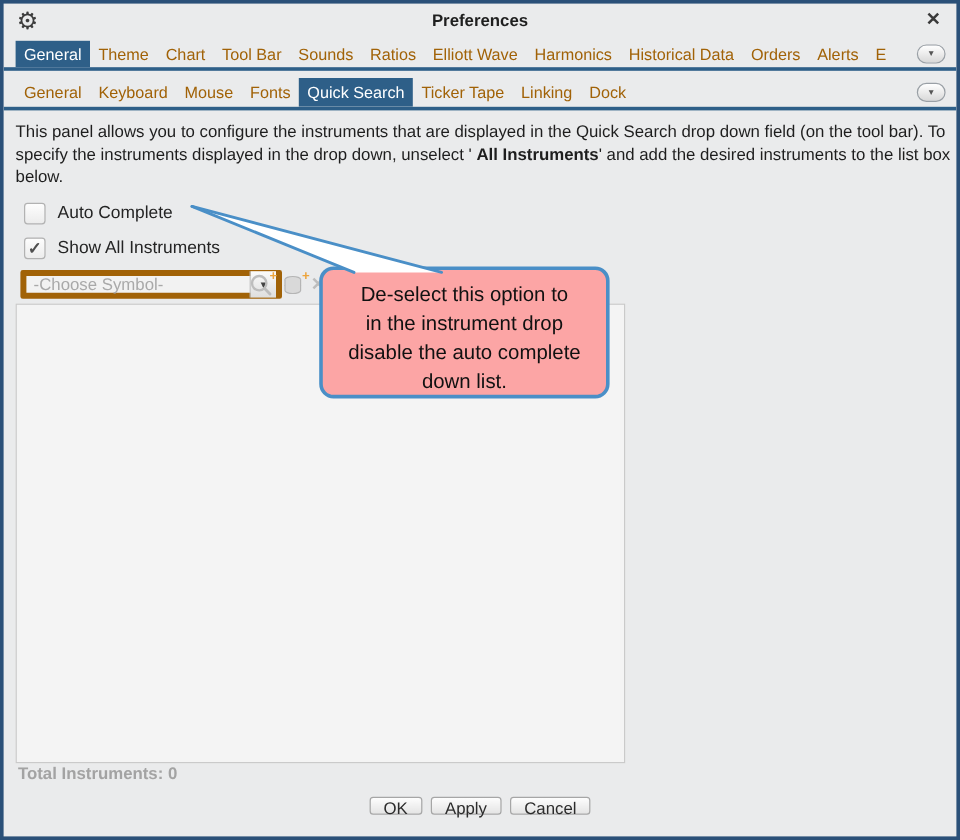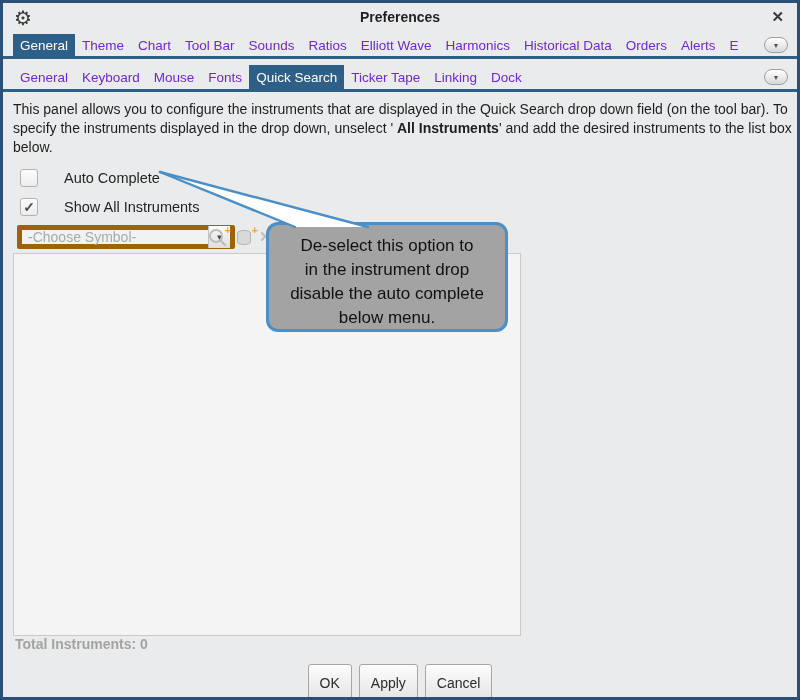--- a/index.html
+++ b/index.html
@@ -18,38 +18,38 @@
   
   .tabrow{
     position:absolute; left:0; right:0; display:flex; align-items:stretch;
     padding:3px 32px 0 10px; border-bottom:3px solid #2e5f88;
     overflow:hidden; white-space:nowrap;
   }
   .tabrow1{ top:28px; height:28px; }
   .tabrow2{ top:59px; height:30px; }
   .tab{
     flex:0 0 auto; display:flex; align-items:center; padding:0 7px;
-    font-size:13.5px; color:#6d28d9; cursor:default;
+    font-size:13.5px; color:#a16207; cursor:default;
   }
   .tab.selected{ background:#2e5f88; color:#ffffff; }
   .overflow-btn{
     position:absolute; right:9px; top:6px; width:24px; height:16px;
     border:1px solid #9aa0a6; border-radius:9px;
     background:linear-gradient(#ffffff,#d8d8d8);
     display:flex; align-items:center; justify-content:center;
     font-size:7px; color:#555; cursor:default;
   }
   .tabrow2 .overflow-btn{ top:7px; }
   
   .description{
     position:absolute; top:97px; left:10px; width:782px;
     font-size:14px; line-height:19px; color:#1e1e1e;
   }
   
-  .checkrow{ position:absolute; left:17px; display:flex; align-items:center;gap:16px; }
+  .checkrow{ position:absolute; left:17px; display:flex; align-items:center; }
   .checkrow1{ top:166px; }
   .checkrow2{ top:195px; }
   .checkbox{
     width:18px; height:18px; border:1px solid #b2b2b2; border-radius:3px;
     background:linear-gradient(#fdfdfd,#ececec);
     display:flex; align-items:center; justify-content:center;
     font-size:14px; font-weight:bold; color:#4f4f4f; cursor:default;
   }
   .checklabel{ margin-left:10px; font-size:14.5px; color:#242424; }
   
@@ -75,32 +75,32 @@
   .listbox{
     position:absolute; top:250px; left:10px; width:508px; height:383px;
     background:#f4f4f4; border:1px solid #cacaca; z-index:1;
   }
   .total{
     position:absolute; top:633px; left:12px; font-size:14px; font-weight:bold; color:#a3a3a3;
   }
   
   .callout{
     position:absolute; left:263px; top:219px; width:242px; height:110px;
-    background:#a3a3a3; border:3px solid #4a8fc7; border-radius:12px;
+    background:#fca5a5; border:3px solid #4a8fc7; border-radius:12px;
     z-index:3; text-align:center; padding-top:9px;
     font-size:17px; line-height:24px; color:#111111;
   }
   .callout-tail{ position:absolute; left:140px; top:156px; z-index:4; }
   
   .footer{
     position:absolute; top:661px; left:0; right:0;
     display:flex; justify-content:center; gap:7px;
   }
   .btn{
-    height:37px; padding:0 11px; font-size:14px; color:#2c2c2c;
+    height:15px; padding:0 11px; font-size:14px; color:#2c2c2c;
     border:1px solid #a6a6a6; border-radius:3px;
     background:linear-gradient(#fdfdfd,#e4e4e4); cursor:default;
     font-family:"Liberation Sans", sans-serif;
   }
 </style>
 </head>
 <body>
 
 <div class="dialog">
 
@@ -188,21 +188,21 @@
   <svg class="callout-tail" width="240" height="72" viewBox="0 0 240 72">
     <polygon points="17,13 152,68 225,68" fill="#ffffff"></polygon>
     <line x1="17" y1="13" x2="152" y2="68" stroke="#4a8fc7" stroke-width="2.4" stroke-linecap="round"></line>
     <line x1="17" y1="13" x2="225" y2="68" stroke="#4a8fc7" stroke-width="2.4" stroke-linecap="round"></line>
   </svg>
 
   <div class="callout">
     <div>De-select this option to</div>
     <div>in the instrument drop</div>
     <div>disable the auto complete</div>
-    <div>below menu.</div>
+    <div>down list.</div>
   </div>
 
   <div class="footer">
     <button class="btn">OK</button>
     <button class="btn">Apply</button>
     <button class="btn">Cancel</button>
   </div>
 
 </div>
 

